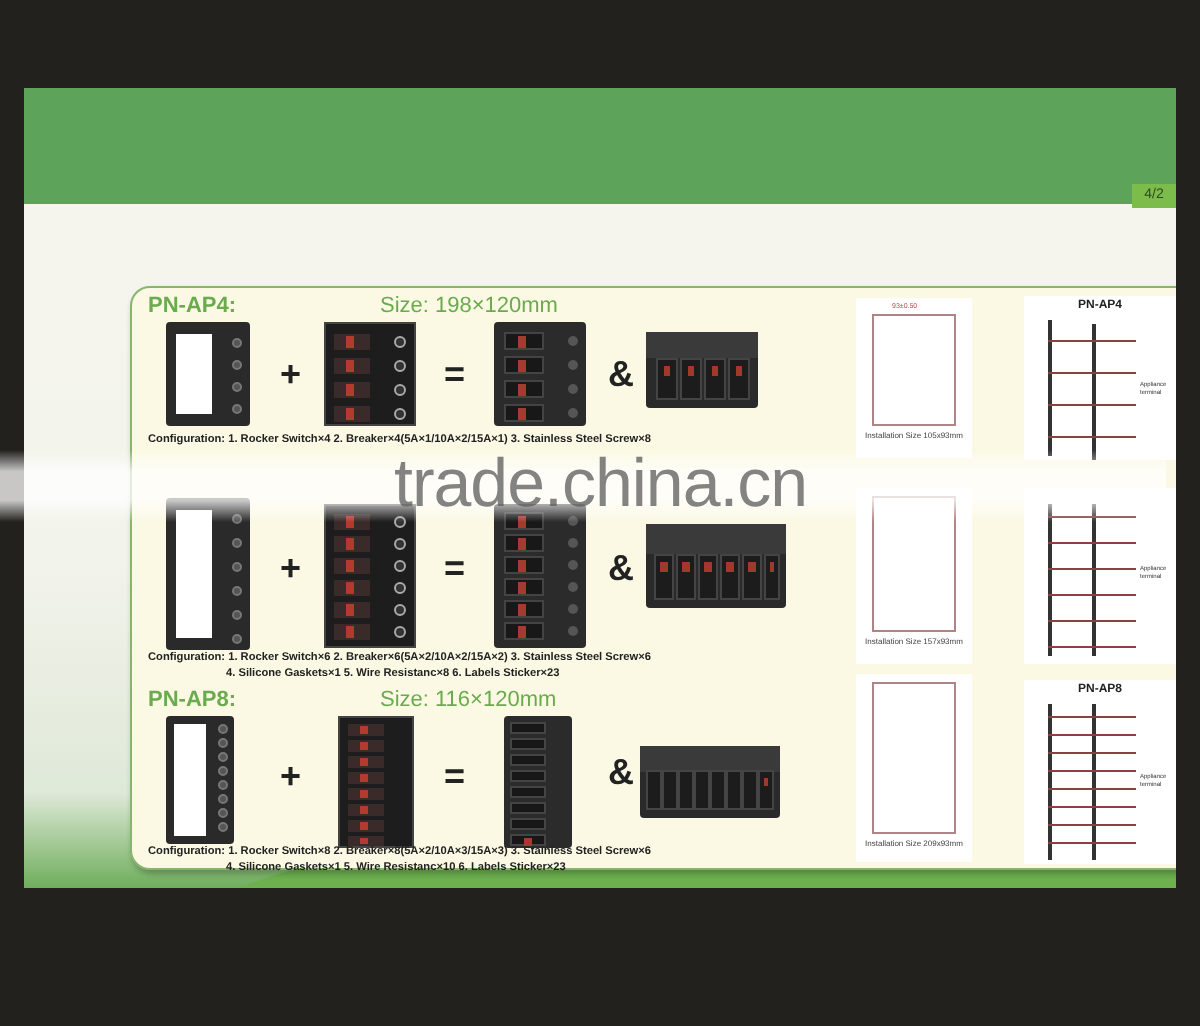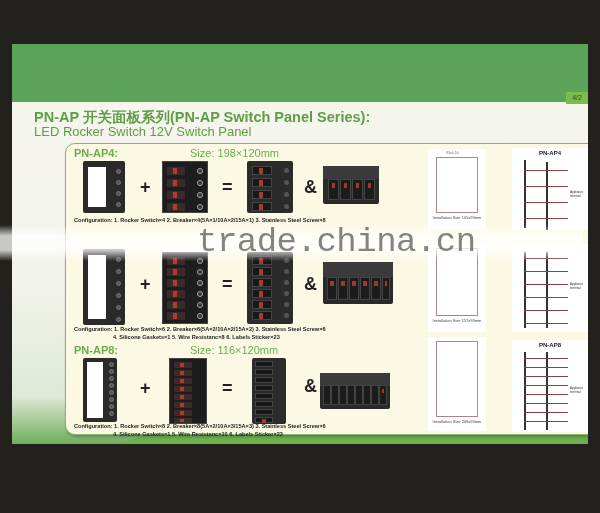--- a/index.html
+++ b/index.html
@@ -53,31 +53,29 @@
   .install .dim { position: absolute; font-size: 3.5px; color: #b05050; }
 
   .wiring { position: absolute; background: #fff; }
   .wiring .wtitle { position: absolute; width: 100%; text-align: center; font-weight: bold; font-size: 6px; color: #222; top: 2px; }
   .wiring .bus { position: absolute; background: #333; width: 1.5px; }
   .wiring .branch { position: absolute; height: 1px; background: #8a4040; }
   .wiring .lbl { position: absolute; font-size: 3px; color: #333; }
 
   .watermark { position: absolute; left: 0; top: 225px; width: 583px; height: 36px;
                background: linear-gradient(180deg, rgba(255,255,255,0) 0%, rgba(255,255,255,.75) 30%, rgba(255,255,255,.75) 70%, rgba(255,255,255,0) 100%);
-               pointer-events: none; font-family: Liberation Mono, monospace; }
+               pointer-events: none; }
   .watermark span { position: absolute; left: 197px; top: -2px; font-size: 34px; color: rgba(90,90,90,.75); letter-spacing: -0.5px; }
 </style>
 </head>
 <body>
 
 <div class="sheet">
   <div class="green-band"></div>
   <div class="page-no">4/2</div>
-  <div class="title1">PN-AP 开关面板系列(PN-AP Switch Panel Series):</div>
-  <div class="title2">LED Rocker Switch 12V Switch Panel</div>
   <div class="bottom-swoosh"></div>
 
   <div class="card">
 
     <div class="model" style="left:8px;top:3px;">PN-AP4:</div>
     <div class="size" style="left:124px;top:3px;">Size: 198×120mm</div>
 
     <div class="frame" style="left:17px;top:17px;width:42px;height:52px;">
       <div class="window" style="width:18px;height:40px;"></div>
       <div class="dots" style="gap:6px;">

